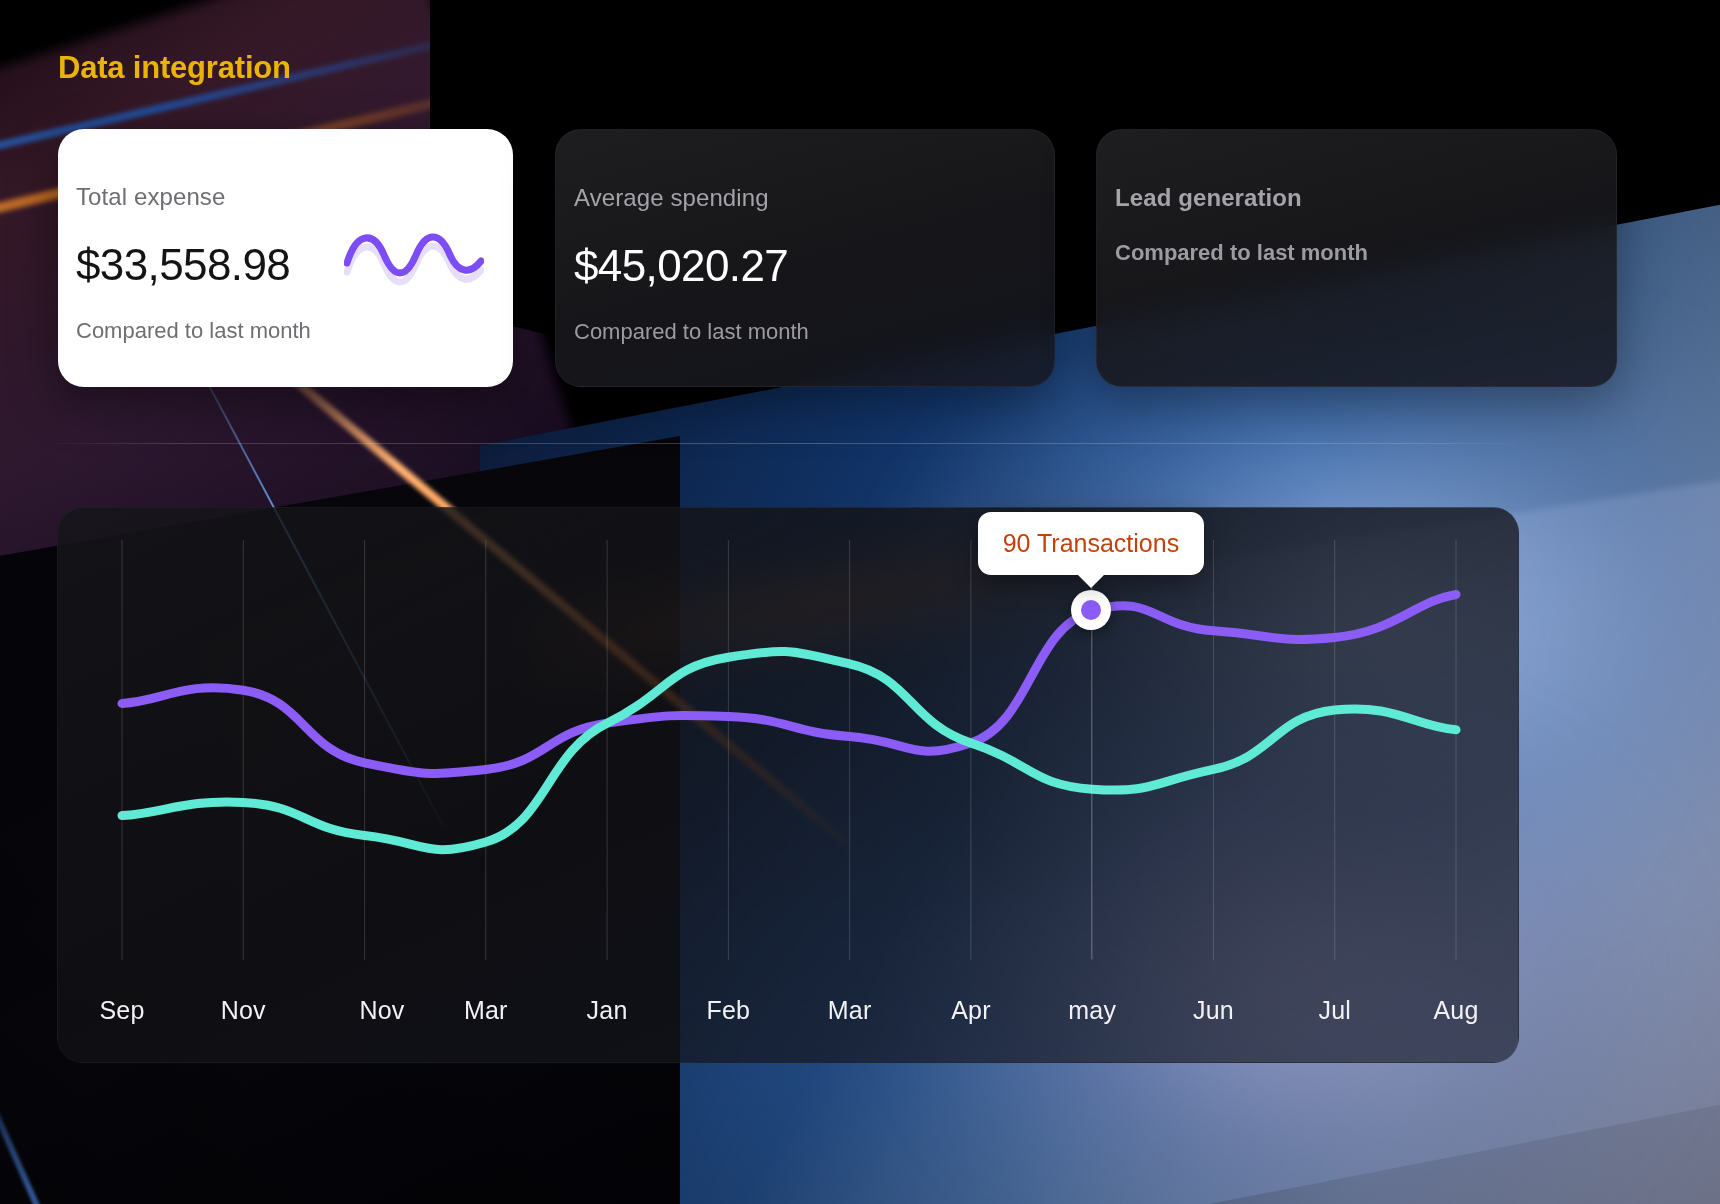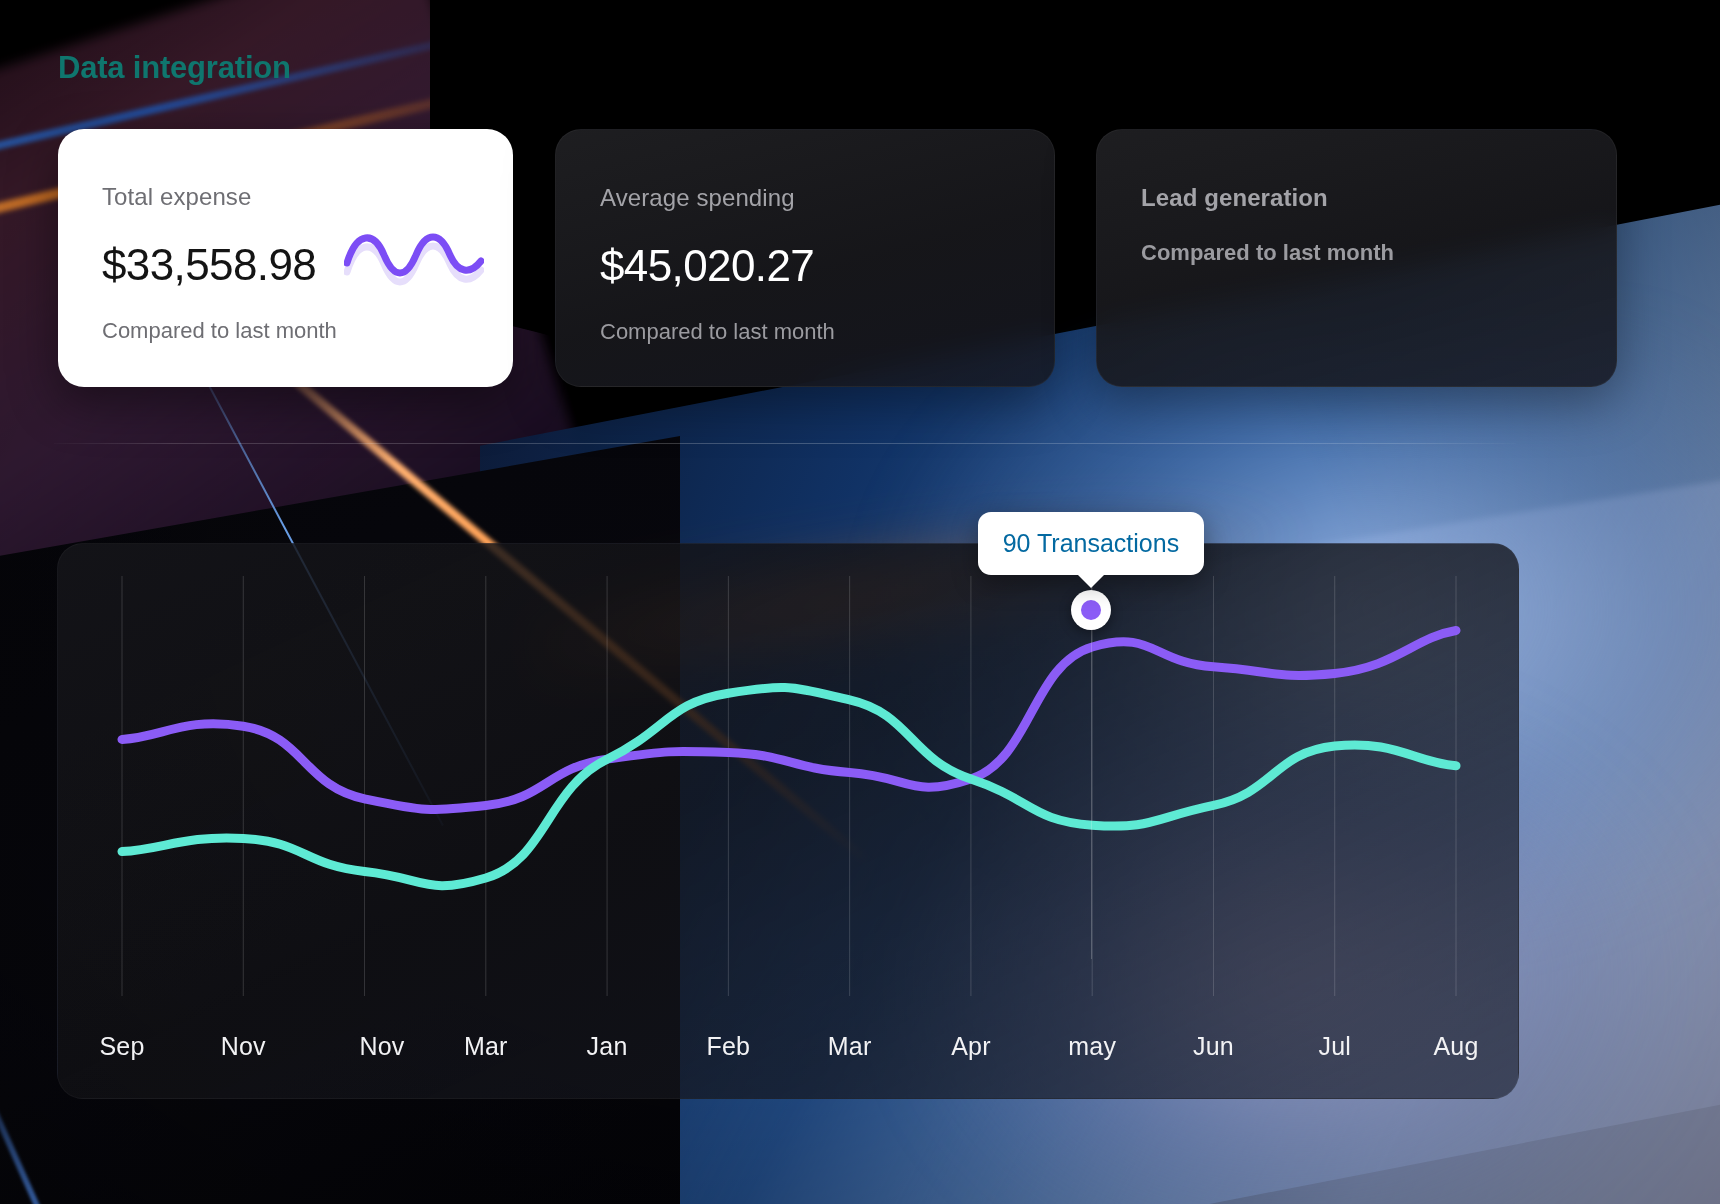--- a/index.html
+++ b/index.html
@@ -97,29 +97,29 @@
   .vignette {
     inset:0; width:1720px; height:1204px;
     background:radial-gradient(ellipse at 50% 50%, rgba(0,0,0,0) 40%, rgba(0,0,0,.35) 100%);
   }
 
   
   #page { position:absolute; inset:0; }
 
   .page-title {
     position:absolute; left:58px; top:50px;
-    font-size:31px; font-weight:bold; color:#0f766e; letter-spacing:-.2px;
+    font-size:31px; font-weight:bold; color:#eab308; letter-spacing:-.2px;
   }
 
   .cards { position:absolute; left:58px; top:129px; width:1459px; height:260px; }
 
   .card {
     position:absolute; top:0; height:258px;
     border-radius:26px;
-    padding:54px 0 0 44px;
+    padding:54px 0 0 18px;
   }
   .card.light {
     left:0; width:455px;
     background:#ffffff;
     box-shadow:0 16px 50px rgba(0,0,0,.45);
   }
   .card.dark1 { left:497px; width:500px; }
   .card.dark2 { left:1038px; width:521px;font-weight:bold; }
   .card.dark1, .card.dark2 {
     background:linear-gradient(165deg, rgba(32,32,35,.93) 0%, rgba(24,24,28,.9) 55%, rgba(22,24,34,.86) 100%);
@@ -147,35 +147,34 @@
     background:linear-gradient(90deg, rgba(255,255,255,.02) 0%, rgba(255,255,255,.16) 8%, rgba(255,255,255,.22) 50%, rgba(255,255,255,.16) 92%, rgba(255,255,255,.02) 100%);
   }
 
   
   .chart-panel {
     position:absolute; left:57px; top:507px; width:1462px; height:556px;
     border-radius:26px;
     background:linear-gradient(155deg, rgba(22,22,26,.86) 0%, rgba(17,17,21,.8) 45%, rgba(26,30,44,.62) 100%);
     border:1px solid rgba(255,255,255,.035);
     overflow:hidden;
-    margin-top:36px;
   }
   .chart-svg { position:absolute; left:0; top:0; width:1462px; height:470px; }
 
   .axis { position:absolute; left:0; bottom:22px; width:1462px; height:44px; }
   .axis-tick {
     position:absolute; transform:translateX(-50%);
     font-size:25px; color:#f2f2f4; letter-spacing:.2px; white-space:nowrap;
   }
 
   .tooltip {
     position:absolute; left:1065px; top:607px;
     background:#ffffff; border-radius:13px;
     padding:17px 25px;
-    font-size:25px; color:#0369a1; white-space:nowrap;
+    font-size:25px; color:#c2410c; white-space:nowrap;
     box-shadow:0 8px 26px rgba(0,0,0,.35);
     z-index:6;
   }
   .tooltip::after {
     content:""; position:absolute; left:50%; bottom:-13px; margin-left:-14px;
     width:0;height:0;
     border-left:14px solid transparent;
     border-right:14px solid transparent;
     border-top:14px solid #ffffff;
   }

